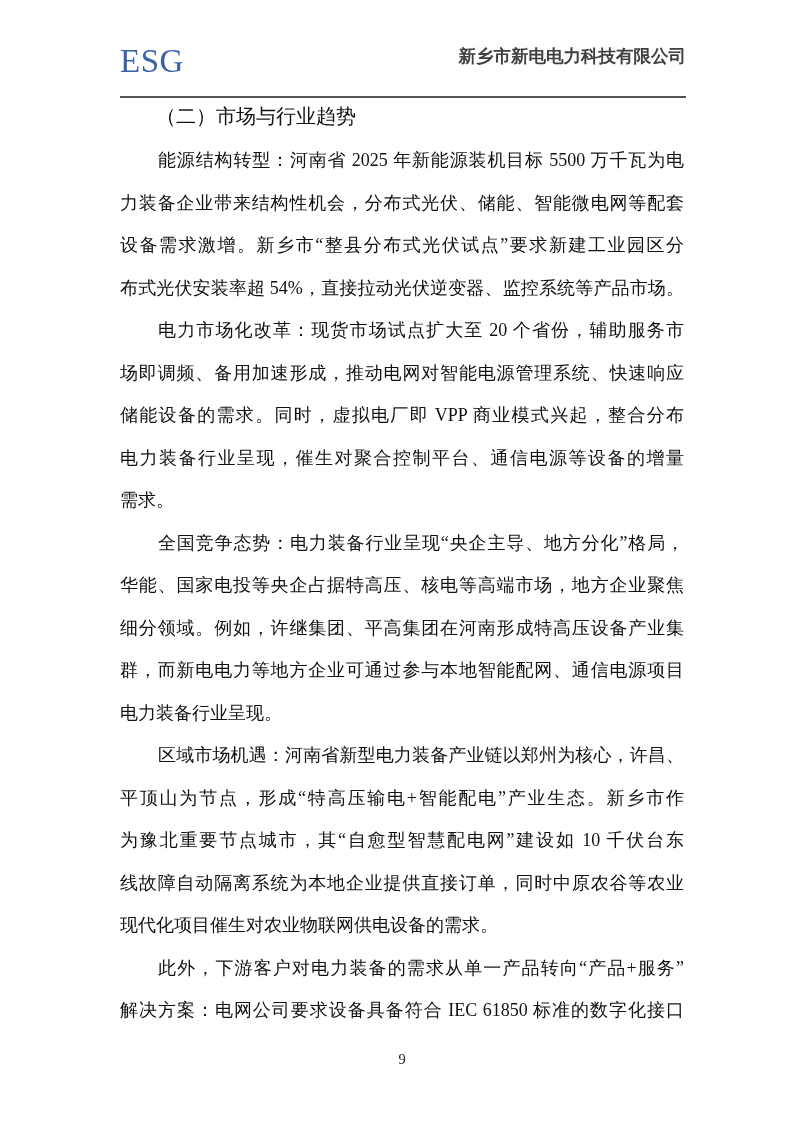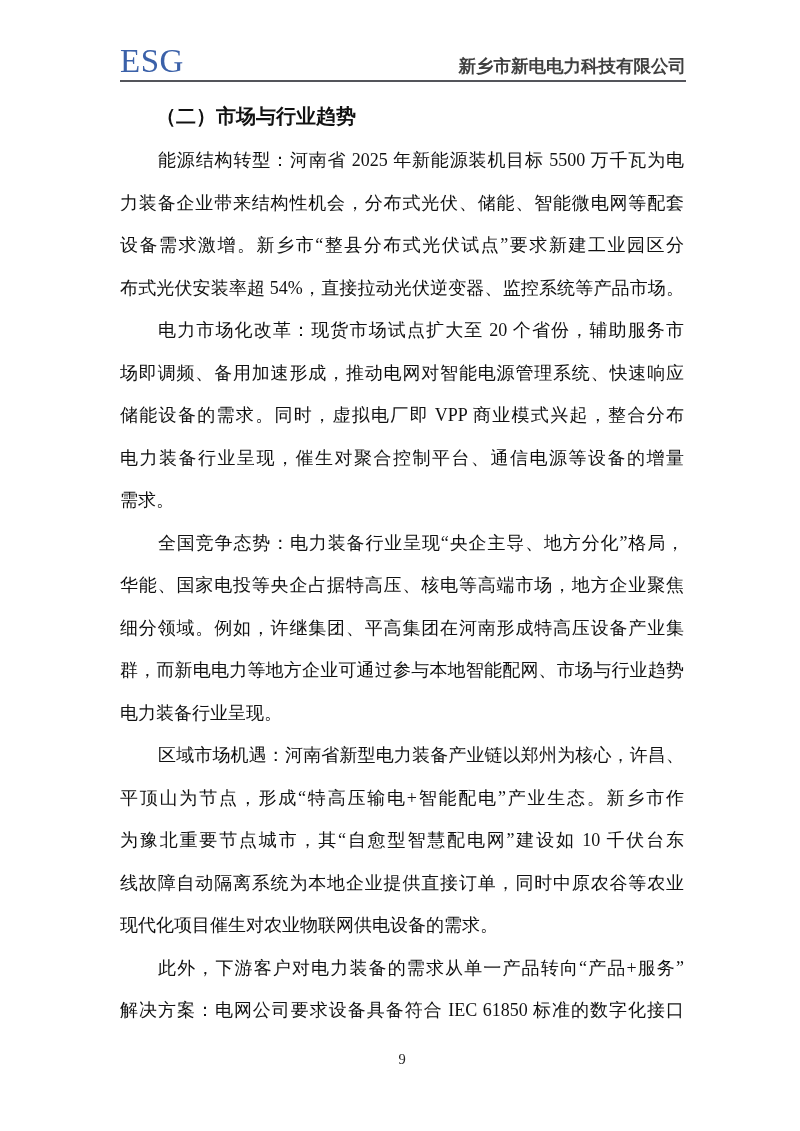--- a/index.html
+++ b/index.html
@@ -19,43 +19,43 @@
     color: var(--text-color);
     overflow: hidden;
   }
   .header {
     position: absolute;
     left: 120px;
     top: 44px;
     width: 566px;
     display: flex;
     justify-content: space-between;
-    align-items: flex-end;
+    align-items: flex-start;
     border-bottom: 2px solid var(--rule-color);
-    padding-bottom: 2px;
+    padding-bottom: 18px;
   }
   .logo {
     font-size: 33px;
     line-height: 34px;
     color: var(--logo-color);
     letter-spacing: 0.5px;
     font-weight: normal;
   }
   .company {
     font-size: 17.5px;
     font-weight: bold;
     color: #404040;
   }
   .section-title {
     position: absolute;
     left: 120px;
     top: 101px;
     width: 566px;
     font-size: 20px;
-    font-weight: bold;
+    font-weight: normal;
     line-height: 30px;
     text-indent: 36px;
   }
   .body-text {
     position: absolute;
     left: 120px;
     top: 139px;
     width: 564px;
   }
   .bline {
@@ -106,21 +106,21 @@
       <div class="bline">场即调频、备用加速形成，推动电网对智能电源管理系统、快速响应</div>
       <div class="bline">储能设备的需求。同时，虚拟电厂即 VPP 商业模式兴起，整合分布</div>
       <div class="bline">电力装备行业呈现，催生对聚合控制平台、通信电源等设备的增量</div>
       <div class="bline end">需求。</div>
     </div>
 
     <div>
       <div class="bline first">全国竞争态势：电力装备行业呈现“央企主导、地方分化”格局，</div>
       <div class="bline">华能、国家电投等央企占据特高压、核电等高端市场，地方企业聚焦</div>
       <div class="bline">细分领域。例如，许继集团、平高集团在河南形成特高压设备产业集</div>
-      <div class="bline">群，而新电电力等地方企业可通过参与本地智能配网、市场与行业趋势</div>
+      <div class="bline">群，而新电电力等地方企业可通过参与本地智能配网、通信电源项目</div>
       <div class="bline end">电力装备行业呈现。</div>
     </div>
 
     <div>
       <div class="bline first">区域市场机遇：河南省新型电力装备产业链以郑州为核心，许昌、</div>
       <div class="bline">平顶山为节点，形成“特高压输电+智能配电”产业生态。新乡市作</div>
       <div class="bline">为豫北重要节点城市，其“自愈型智慧配电网”建设如 10 千伏台东</div>
       <div class="bline">线故障自动隔离系统为本地企业提供直接订单，同时中原农谷等农业</div>
       <div class="bline end">现代化项目催生对农业物联网供电设备的需求。</div>
     </div>

